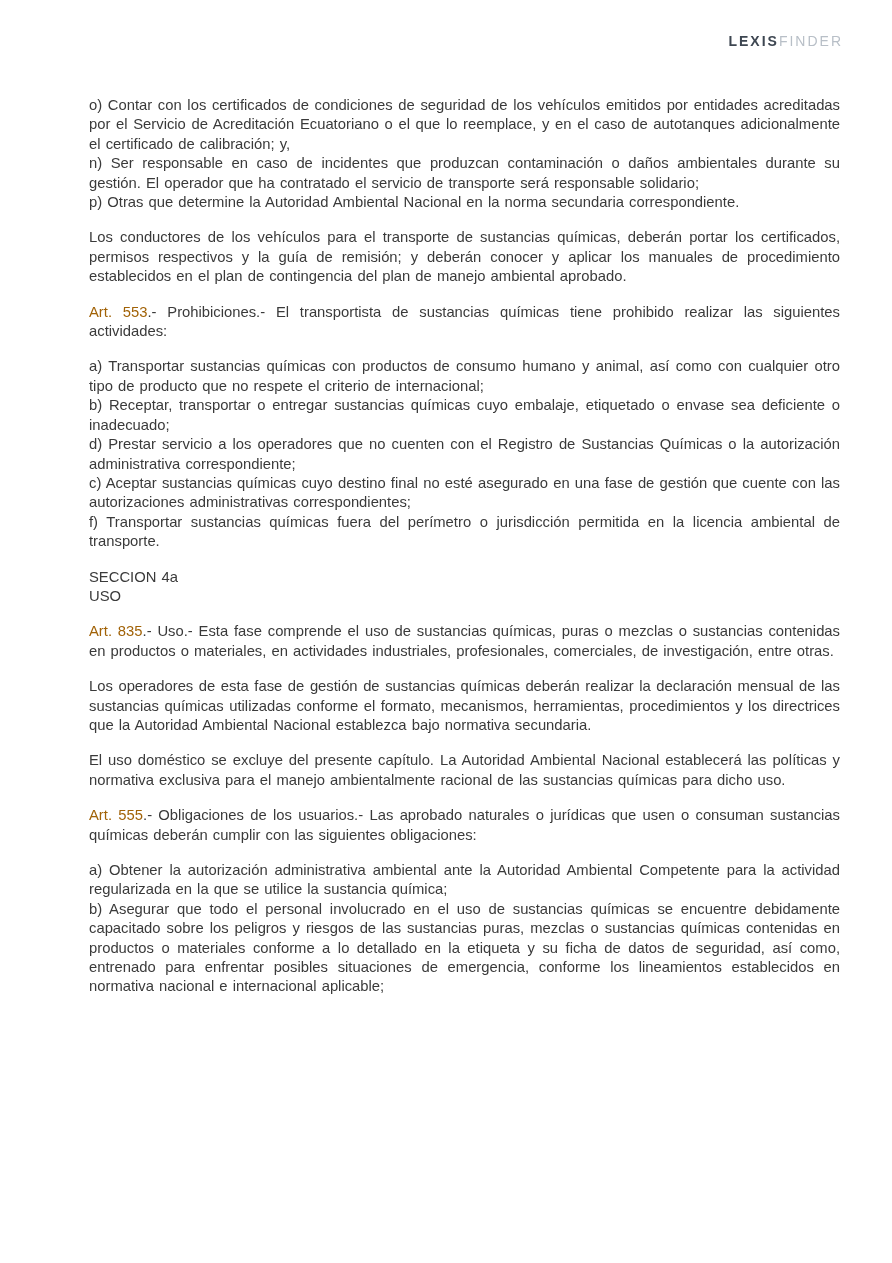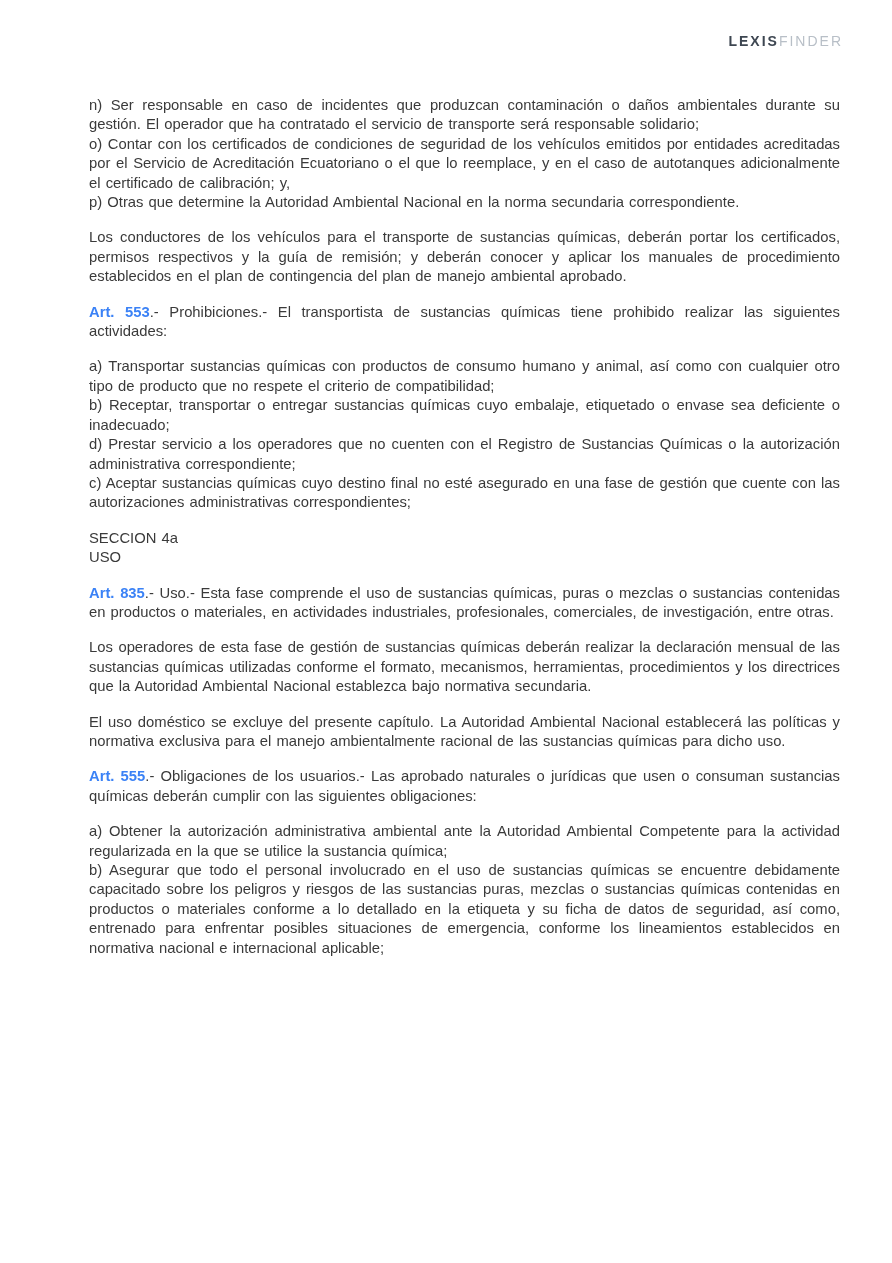--- a/index.html
+++ b/index.html
@@ -28,21 +28,21 @@
     left: 89px;
     width: 751px;
     color: #3a3a3a;
     font-size: 14.8px;
     line-height: 19.4px;
     text-align: justify;
     word-spacing: 1px;
   }
   .para { margin: 0; }
   .gap { margin-top: 16px; }
-  .art-label { color: #3b82f6; font-weight: bold; }
+  .art-label { color: #a16207; font-weight: normal; }
   .footer {
     position: absolute;
     top: 1205px;
     left: 0;
     width: 862px;
     text-align: center;
     color: #be185d;
     font-size: 13.5px;
     line-height: 18.5px;
   }
@@ -50,32 +50,33 @@
 </head>
 <body>
 
 <div class="page">
 
   <div class="logo">
     <span class="logo-primary">LEXIS</span><span class="logo-secondary">FINDER</span>
   </div>
 
   <div class="content">
+    <p class="para">o) Contar con los certificados de condiciones de seguridad de los vehículos emitidos por entidades acreditadas por el Servicio de Acreditación Ecuatoriano o el que lo reemplace, y en el caso de autotanques adicionalmente el certificado de calibración; y,</p>
     <p class="para">n) Ser responsable en caso de incidentes que produzcan contaminación o daños ambientales durante su gestión. El operador que ha contratado el servicio de transporte será responsable solidario;</p>
-    <p class="para">o) Contar con los certificados de condiciones de seguridad de los vehículos emitidos por entidades acreditadas por el Servicio de Acreditación Ecuatoriano o el que lo reemplace, y en el caso de autotanques adicionalmente el certificado de calibración; y,</p>
     <p class="para">p) Otras que determine la Autoridad Ambiental Nacional en la norma secundaria correspondiente.</p>
 
     <p class="para gap">Los conductores de los vehículos para el transporte de sustancias químicas, deberán portar los certificados, permisos respectivos y la guía de remisión; y deberán conocer y aplicar los manuales de procedimiento establecidos en el plan de contingencia del plan de manejo ambiental aprobado.</p>
 
     <p class="para gap"><span class="art-label">Art. 553</span><span>.- Prohibiciones.- El transportista de sustancias químicas tiene prohibido realizar las siguientes actividades:</span></p>
 
-    <p class="para gap">a) Transportar sustancias químicas con productos de consumo humano y animal, así como con cualquier otro tipo de producto que no respete el criterio de compatibilidad;</p>
+    <p class="para gap">a) Transportar sustancias químicas con productos de consumo humano y animal, así como con cualquier otro tipo de producto que no respete el criterio de internacional;</p>
     <p class="para">b) Receptar, transportar o entregar sustancias químicas cuyo embalaje, etiquetado o envase sea deficiente o inadecuado;</p>
     <p class="para">d) Prestar servicio a los operadores que no cuenten con el Registro de Sustancias Químicas o la autorización administrativa correspondiente;</p>
     <p class="para">c) Aceptar sustancias químicas cuyo destino final no esté asegurado en una fase de gestión que cuente con las autorizaciones administrativas correspondientes;</p>
+    <p class="para">f) Transportar sustancias químicas fuera del perímetro o jurisdicción permitida en la licencia ambiental de transporte.</p>
 
     <p class="para gap">SECCION 4a</p>
     <p class="para">USO</p>
 
     <p class="para gap"><span class="art-label">Art. 835</span><span>.- Uso.- Esta fase comprende el uso de sustancias químicas, puras o mezclas o sustancias contenidas en productos o materiales, en actividades industriales, profesionales, comerciales, de investigación, entre otras.</span></p>
 
     <p class="para gap">Los operadores de esta fase de gestión de sustancias químicas deberán realizar la declaración mensual de las sustancias químicas utilizadas conforme el formato, mecanismos, herramientas, procedimientos y los directrices que la Autoridad Ambiental Nacional establezca bajo normativa secundaria.</p>
 
     <p class="para gap">El uso doméstico se excluye del presente capítulo. La Autoridad Ambiental Nacional establecerá las políticas y normativa exclusiva para el manejo ambientalmente racional de las sustancias químicas para dicho uso.</p>
 

